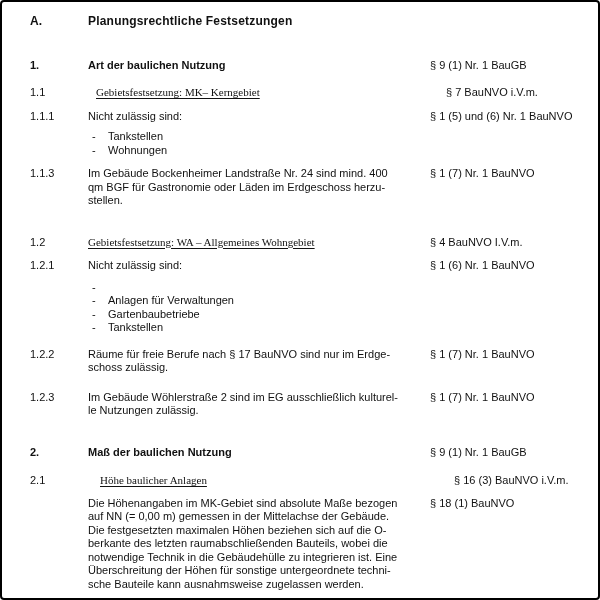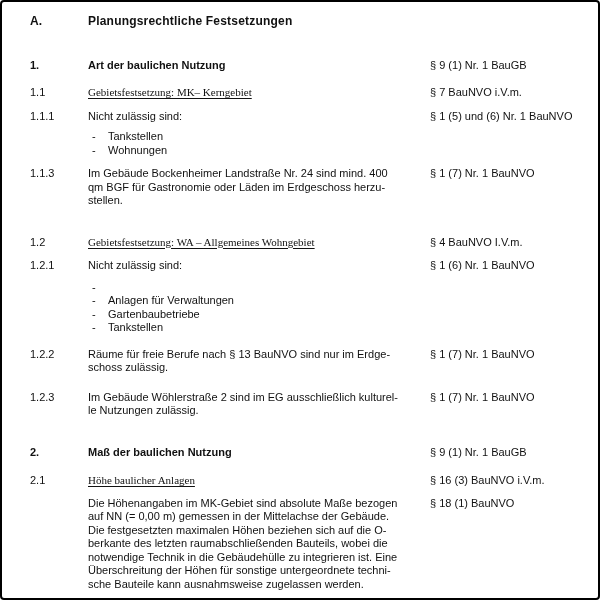--- a/index.html
+++ b/index.html
@@ -36,22 +36,22 @@
   .uline { text-decoration: underline; text-underline-offset: 2px; font-family: Liberation Serif, serif; }
   .heading-title { font-size: 12px; letter-spacing: 0.2px; }
   .listblock { padding-left: 62px; }
   .li { display: flex; }
   .dash { width: 16px; flex: 0 0 16px; }
   .mt7  { margin-top: 7px; }
   .mt8  { margin-top: 8px; }
   .mt9  { margin-top: 9px; }
   .mt10 { margin-top: 10px; }
   .mt13 { margin-top: 13px; }
-  .mt14 { margin-top: 14px; }
-  .mt15 { margin-top: 15px; }
+  .mt14 { margin-top: 14px; gap: 8px; }
+  .mt15 { margin-top: 15px; gap: 12px; }
   .mt16 { margin-top: 16px; }
   .mt26 { margin-top: 28px; }
   .mt28 { margin-top: 28px; }
   .mt30 { margin-top: 30px; }
 </style>
 </head>
 <body>
 
 <div class="page">
   <div class="content">
@@ -124,21 +124,21 @@
         <span class="li-txt">Gartenbaubetriebe</span>
       </div>
       <div class="li">
         <span class="dash">-</span>
         <span class="li-txt">Tankstellen</span>
       </div>
     </div>
 
     <div class="row mt13">
       <span class="num">1.2.2</span>
-      <span class="txt">Räume für freie Berufe nach § 13 BauNVO sind nur im Erdge-
+      <span class="txt">Räume für freie Berufe nach § 17 BauNVO sind nur im Erdge-
 schoss zulässig.</span>
       <span class="ref">§ 1 (7) Nr. 1 BauNVO</span>
     </div>
 
     <div class="row mt16">
       <span class="num">1.2.3</span>
       <span class="txt">Im Gebäude Wöhlerstraße 2 sind im EG ausschließlich kulturel-
 le Nutzungen zulässig.</span>
       <span class="ref">§ 1 (7) Nr. 1 BauNVO</span>
     </div>

